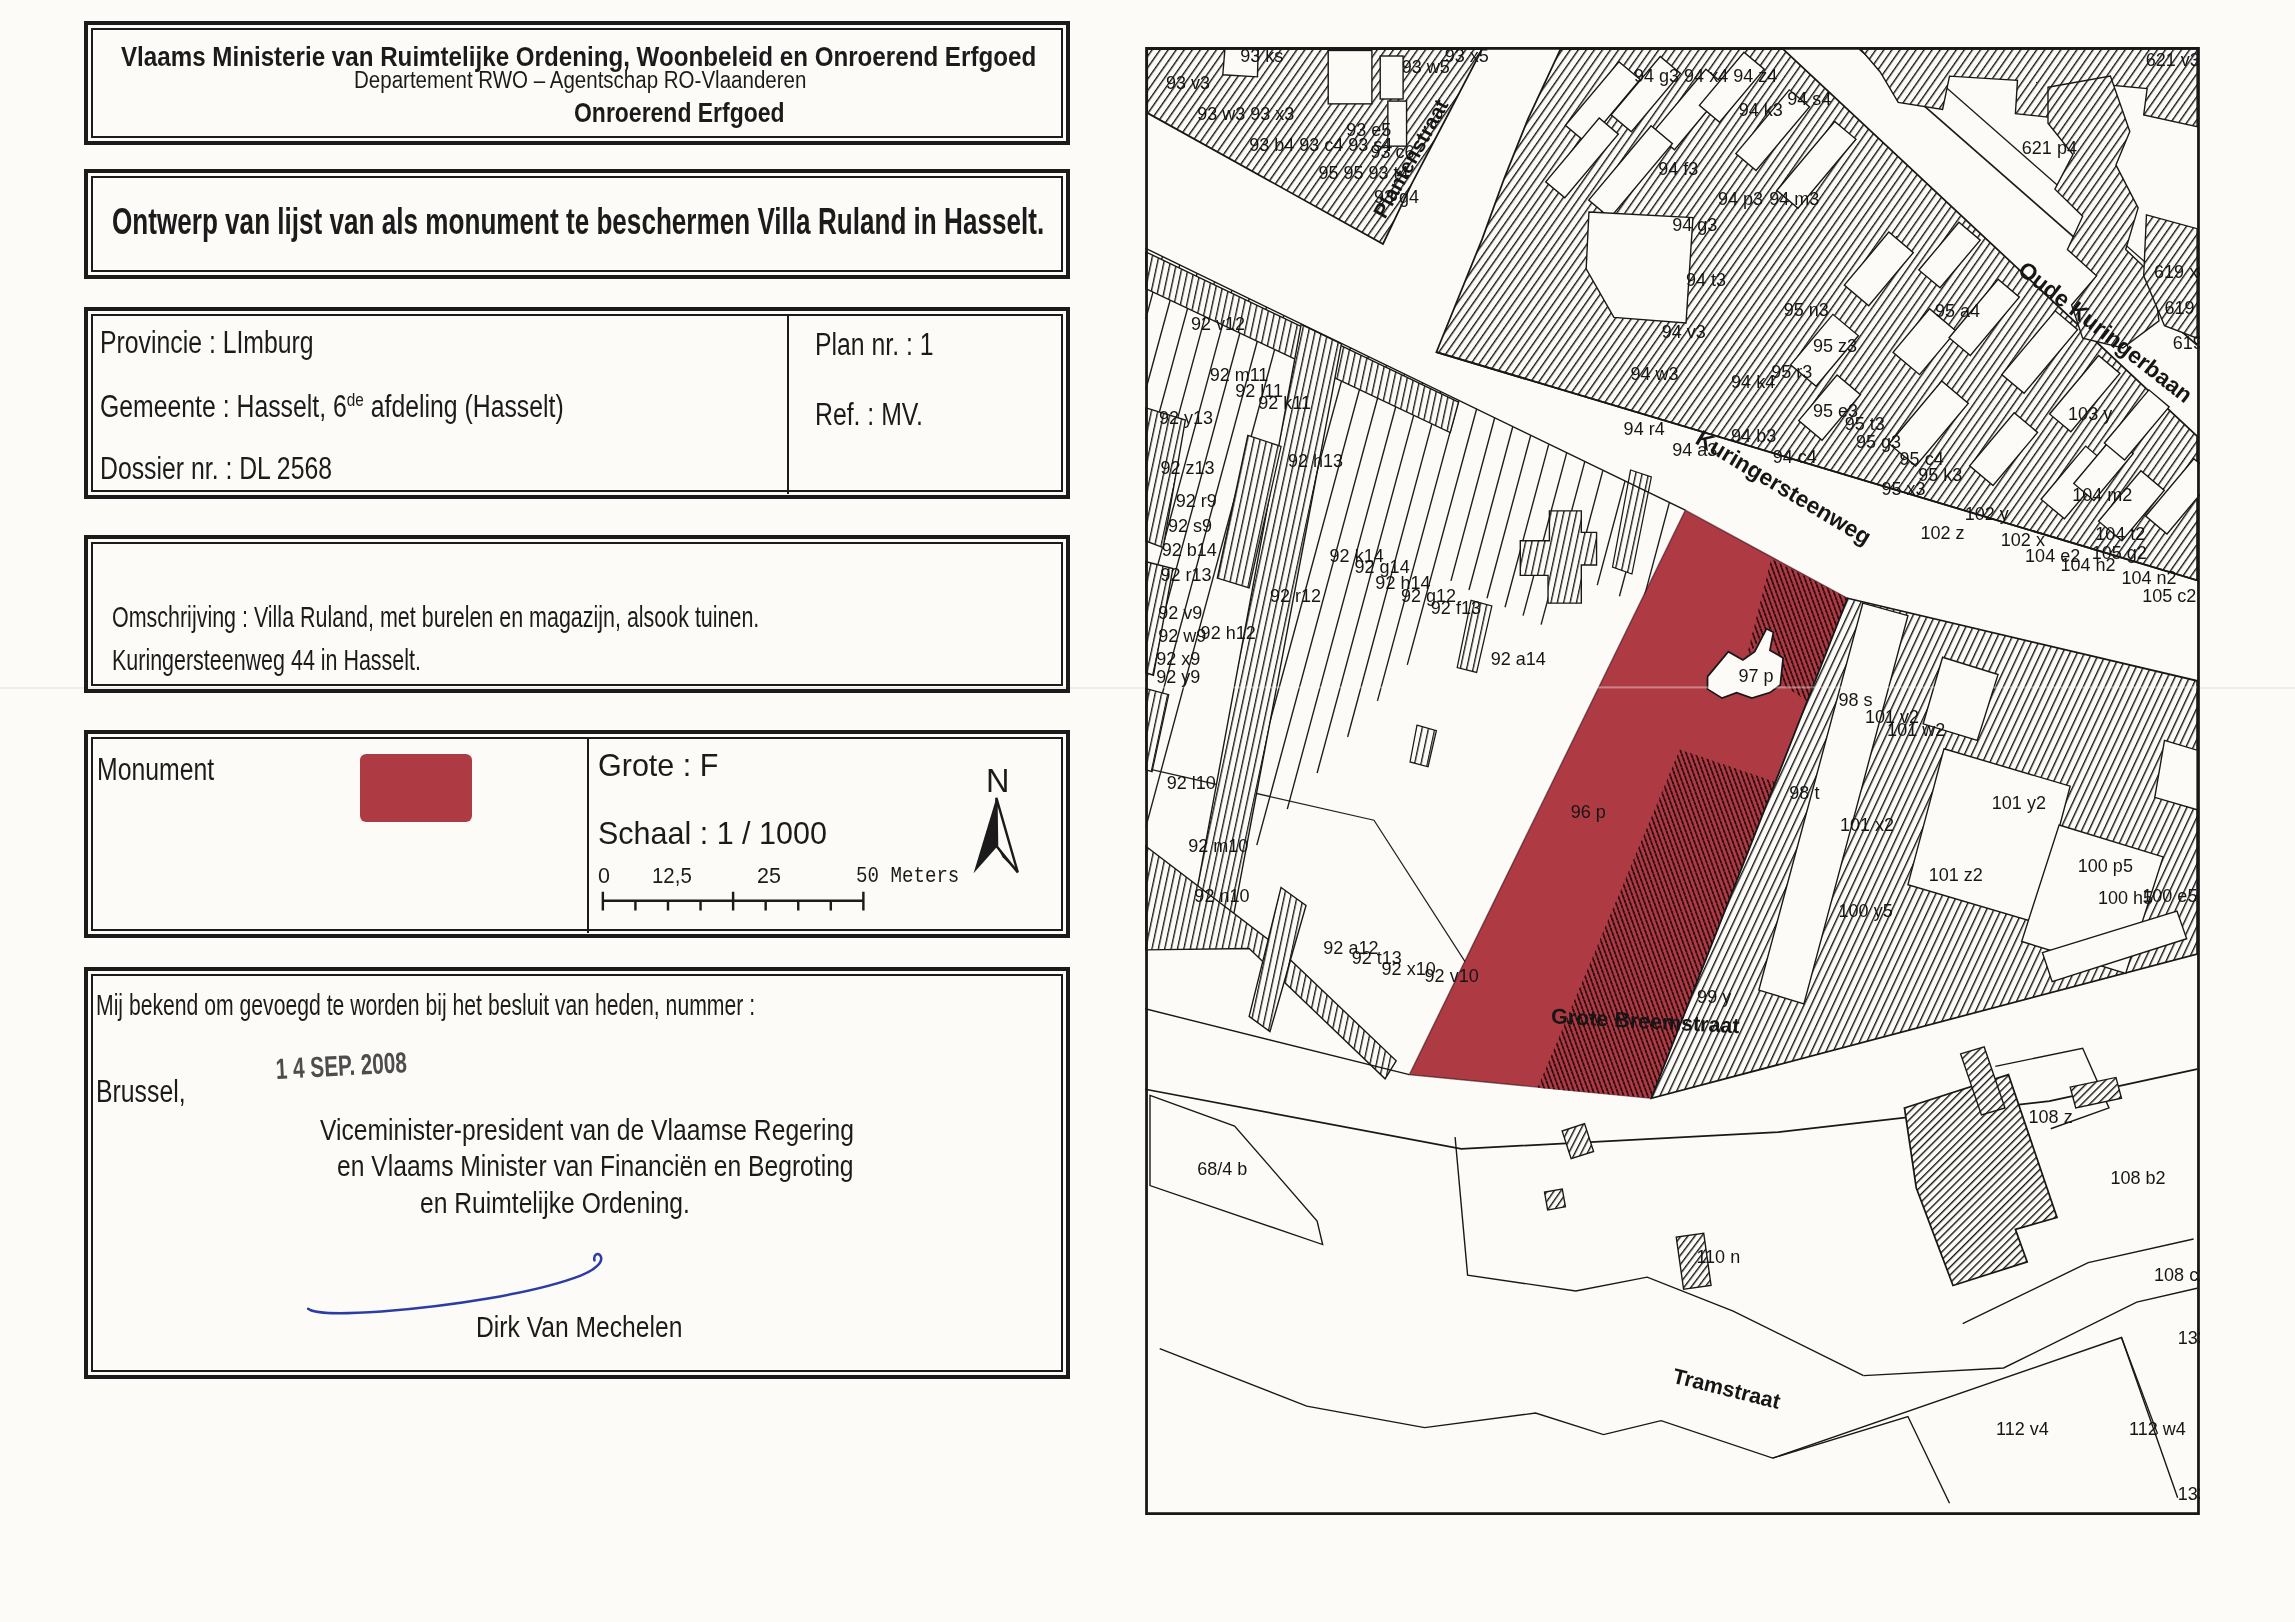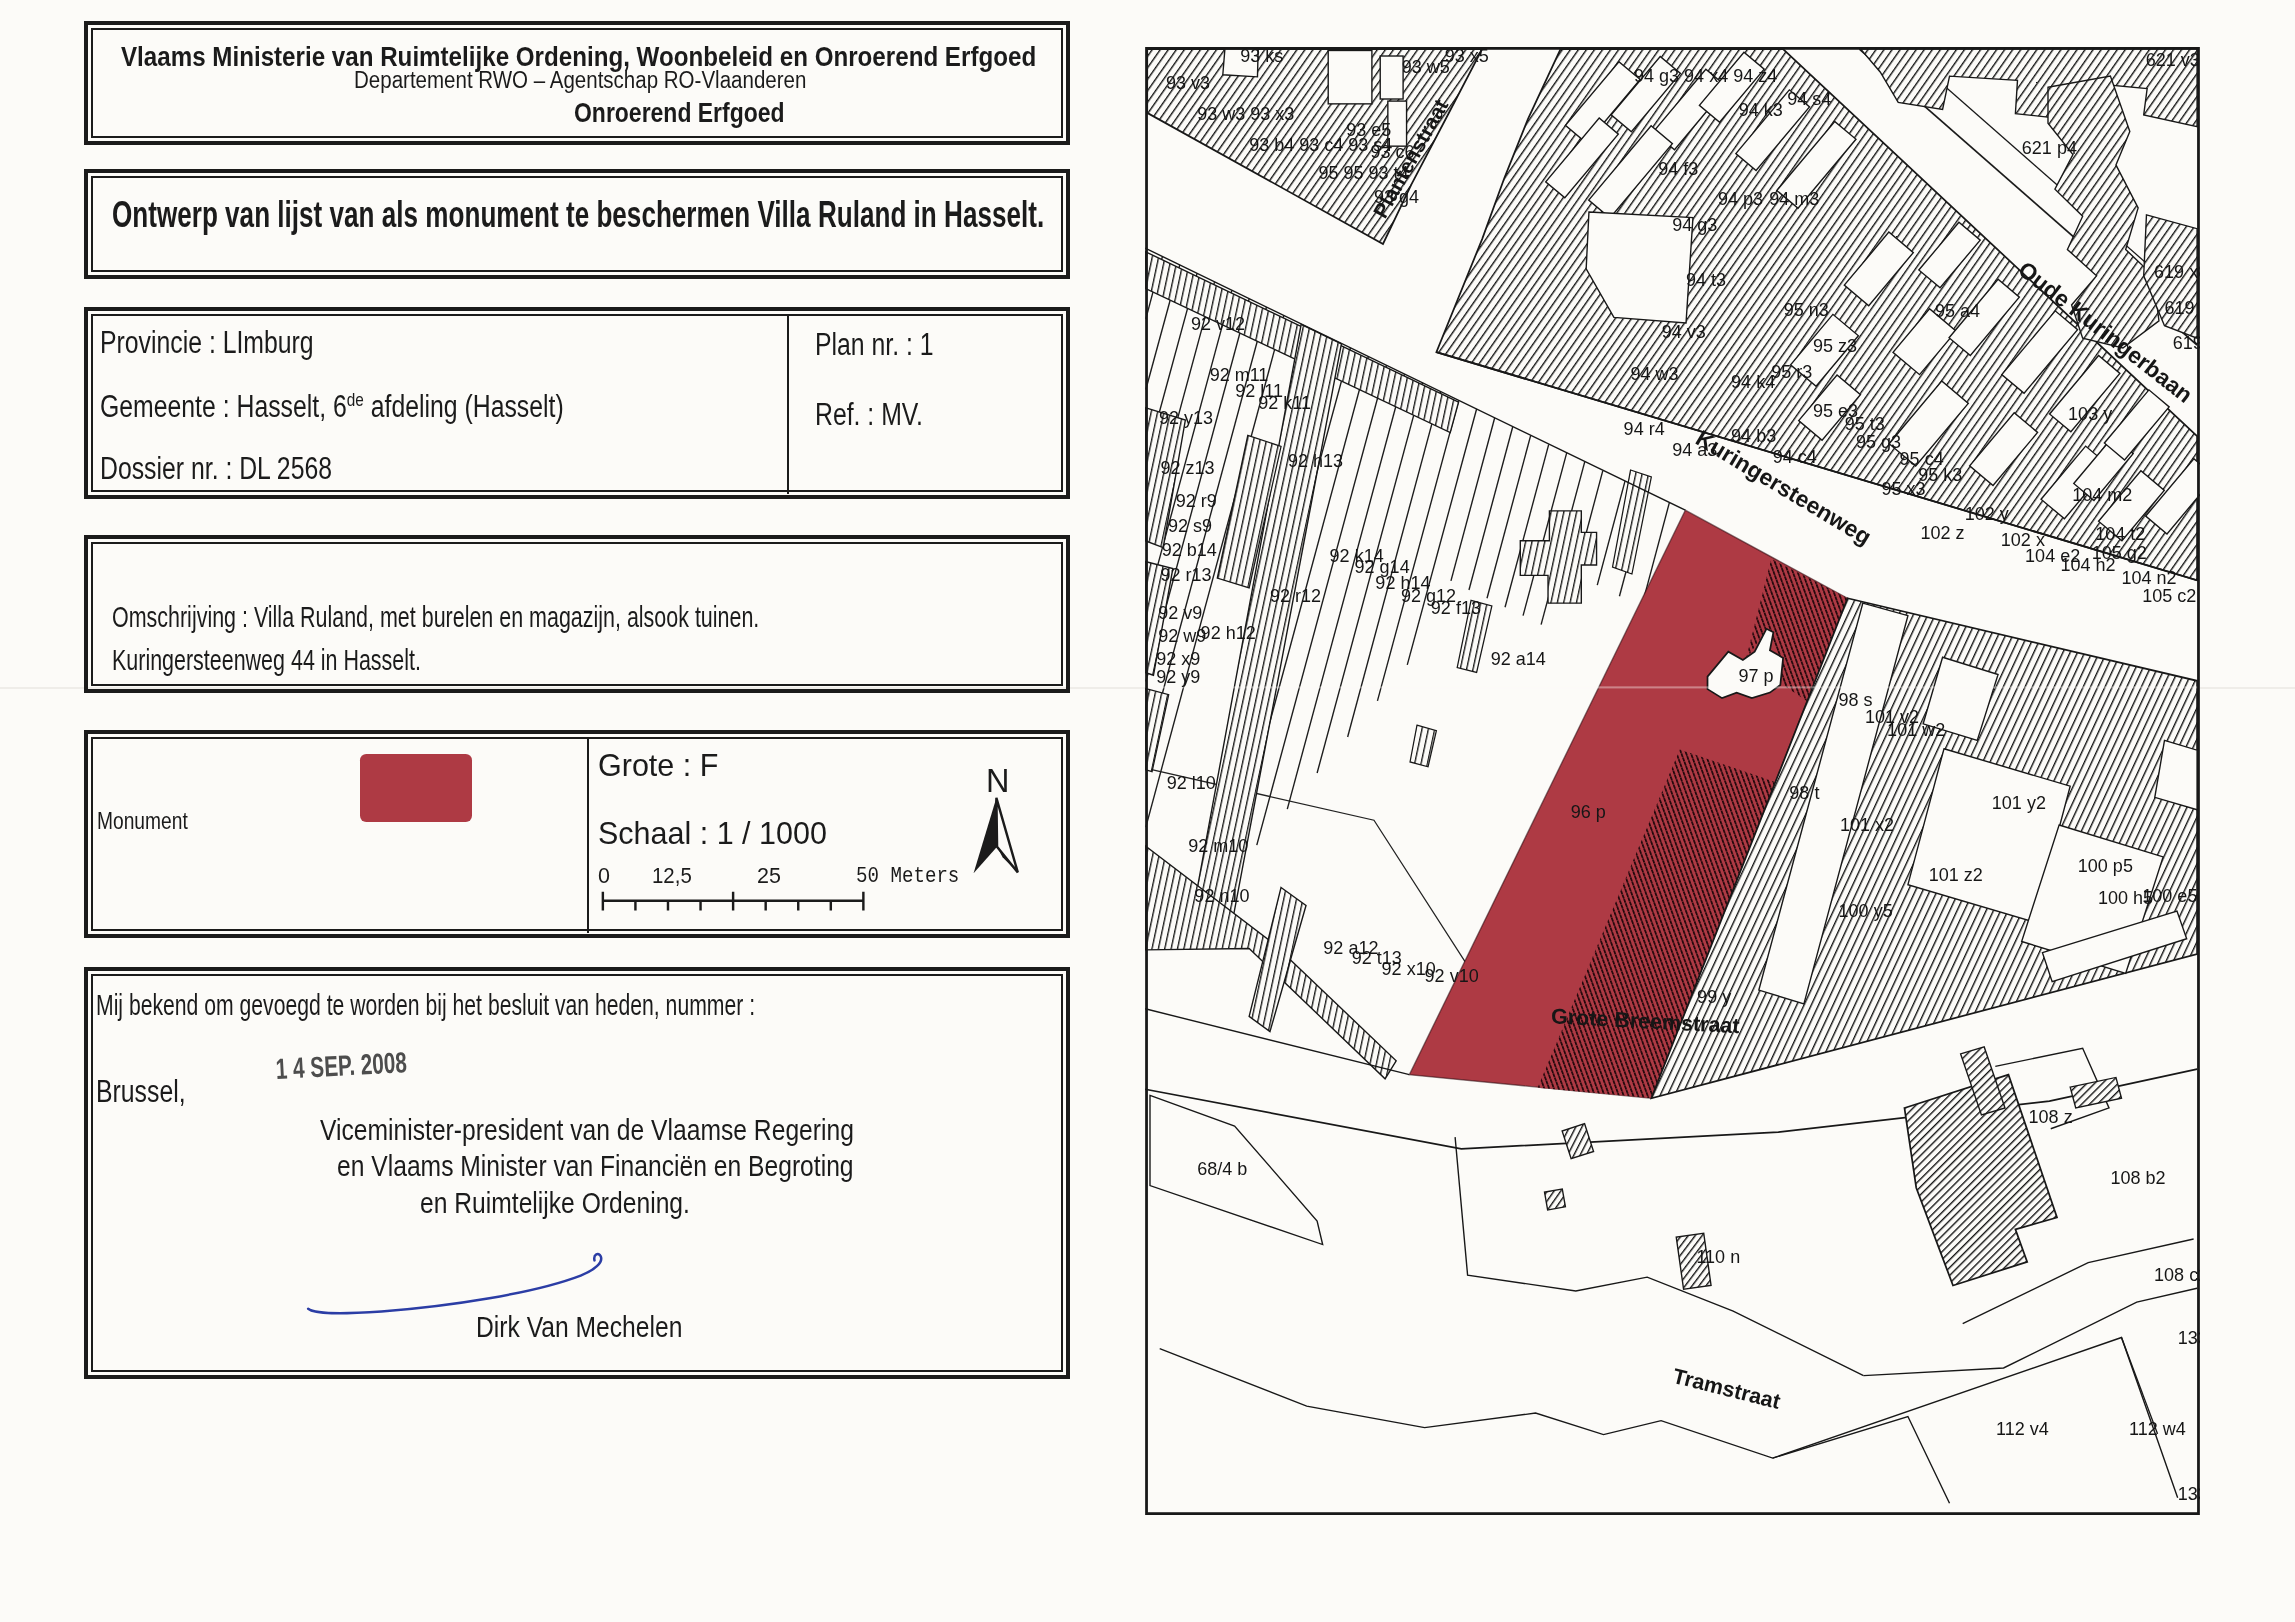--- a/index.html
+++ b/index.html
@@ -42,37 +42,37 @@
 <div style="position:absolute;left:587px;top:737px;width:2.1px;height:196px;background:#1b1b1b;"></div>
 
 <div style="position:absolute;left:360px;top:754px;width:112px;height:68px;background:#ae3a44;border-radius:6.2px;"></div>
 
 <div class="t" style="left:121px;top:42px;font-size:28.4px;font-weight:bold;"><span style="display:inline-block;transform:scaleX(0.851);transform-origin:0 0;">Vlaams Ministerie van Ruimtelijke Ordening, Woonbeleid en Onroerend Erfgoed</span></div>
 
 <div class="t" style="left:354px;top:69px;font-size:23px;font-weight:normal;"><span style="display:inline-block;transform:scaleX(0.892);transform-origin:0 0;">Departement RWO – Agentschap RO-Vlaanderen</span></div>
 
 <div class="t" style="left:574px;top:98px;font-size:28.4px;font-weight:bold;"><span style="display:inline-block;transform:scaleX(0.809);transform-origin:0 0;">Onroerend Erfgoed</span></div>
 
-<div class="t" style="left:112px;top:197px;font-size:36px;font-weight:bold;"><span style="display:inline-block;transform:scaleX(0.725);transform-origin:0 0;">Ontwerp van lijst van als monument te beschermen Villa Ruland in Hasselt.</span></div>
+<div class="t" style="left:112px;top:204px;font-size:36px;font-weight:bold;"><span style="display:inline-block;transform:scaleX(0.725);transform-origin:0 0;">Ontwerp van lijst van als monument te beschermen Villa Ruland in Hasselt.</span></div>
 
 <div class="t" style="left:100px;top:327px;font-size:31px;"><span style="display:inline-block;transform:scaleX(0.8);transform-origin:0 0;">Provincie : LImburg</span></div>
 
 <div class="t" style="left:100px;top:390px;font-size:31px;"><span style="display:inline-block;transform:scaleX(0.8);transform-origin:0 0;">Gemeente : Hasselt, 6<sup>de</sup> afdeling (Hasselt)</span></div>
 
 <div class="t" style="left:100px;top:453px;font-size:31px;"><span style="display:inline-block;transform:scaleX(0.8);transform-origin:0 0;">Dossier nr. : DL 2568</span></div>
 
 <div class="t" style="left:815px;top:329px;font-size:31px;"><span style="display:inline-block;transform:scaleX(0.8);transform-origin:0 0;">Plan nr. : 1</span></div>
 
 <div class="t" style="left:815px;top:399px;font-size:31px;"><span style="display:inline-block;transform:scaleX(0.8);transform-origin:0 0;">Ref. : MV.</span></div>
 
 <div class="t" style="left:112px;top:560px;font-size:29px;margin-top:43px;"><span style="display:inline-block;transform:scaleX(0.74);transform-origin:0 0;">Omschrijving : Villa Ruland, met burelen en magazijn, alsook tuinen.</span></div>
 
 <div class="t" style="left:112px;top:646px;font-size:29px;"><span style="display:inline-block;transform:scaleX(0.74);transform-origin:0 0;">Kuringersteenweg 44 in Hasselt.</span></div>
 
-<div class="t" style="left:97px;top:809px;font-size:24px;"><span style="display:inline-block;transform:scaleX(0.8);transform-origin:0 0;">Monument</span></div>
+<div class="t" style="left:97px;top:754px;font-size:31px;"><span style="display:inline-block;transform:scaleX(0.8);transform-origin:0 0;">Monument</span></div>
 
 <div class="t" style="left:598px;top:750px;font-size:30.5px;"><span style="display:inline-block;transform:scaleX(1.0);transform-origin:0 0;">Grote : F</span></div>
 
 <div class="t" style="left:598px;top:818px;font-size:30.5px;"><span style="display:inline-block;transform:scaleX(1.0);transform-origin:0 0;">Schaal : 1 / 1000</span></div>
 
 <div class="t" style="left:96px;top:991px;font-size:29px;"><span style="display:inline-block;transform:scaleX(0.73);transform-origin:0 0;">Mij bekend om gevoegd te worden bij het besluit van heden, nummer :</span></div>
 
 <div class="t" style="left:96px;top:1076px;font-size:31px;"><span style="display:inline-block;transform:scaleX(0.8);transform-origin:0 0;">Brussel,</span></div>
 
 <div class="t" style="left:320px;top:1116px;font-size:29px;"><span style="display:inline-block;transform:scaleX(0.85);transform-origin:0 0;">Viceminister-president van de Vlaamse Regering</span></div>

